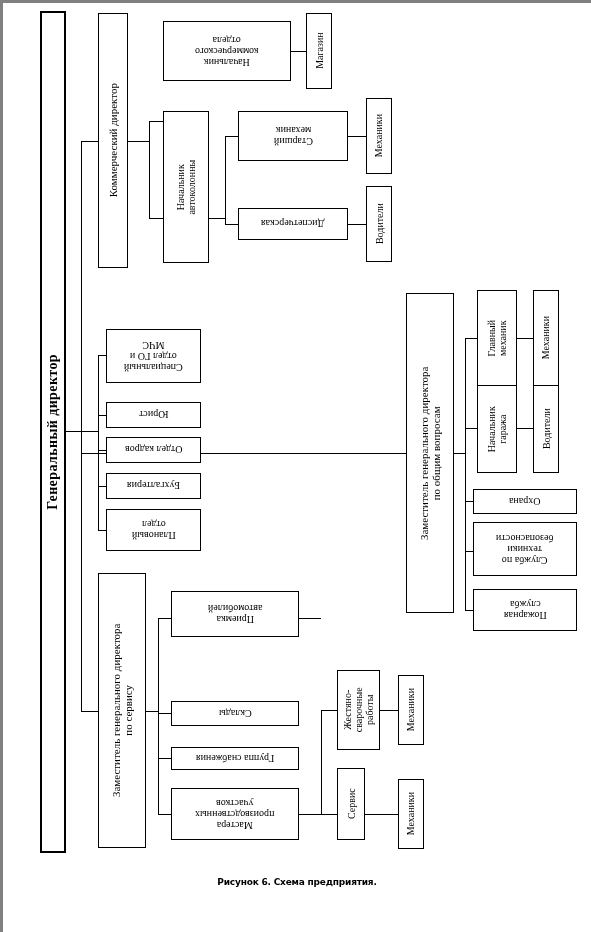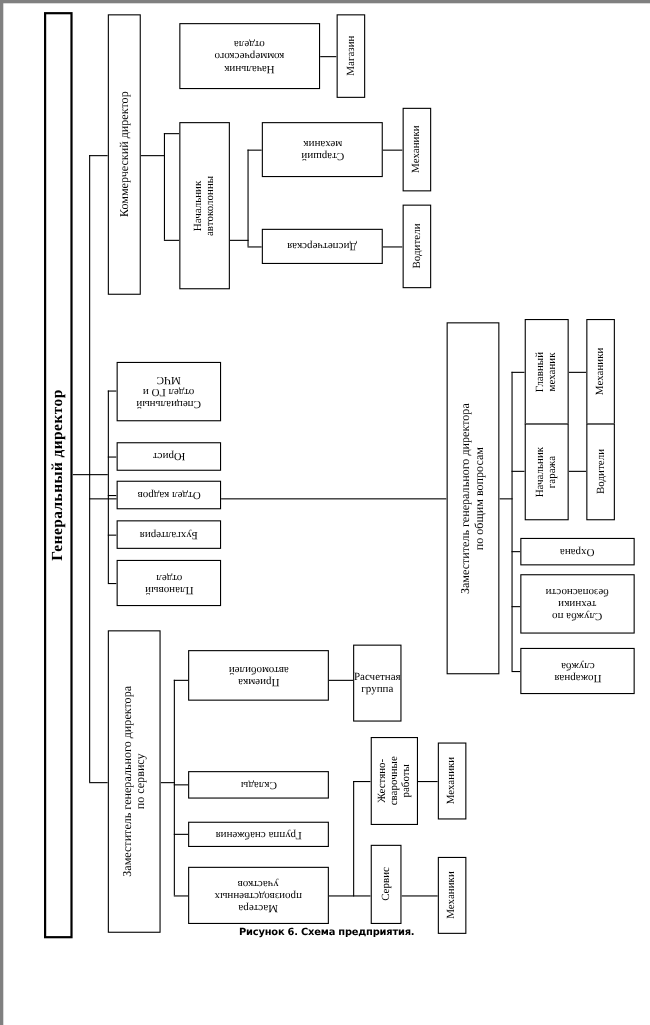--- a/index.html
+++ b/index.html
@@ -55,21 +55,21 @@
     background: #000000;
     z-index: 1;
   }
   .hline { height: 1px; }
   .vline { width: 1px; }
 
   #caption {
     position: absolute;
     left: 0;
     right: 0;
-    top: 840px;
+    top: 874px;
     text-align: center;
     font-family: "DejaVu Sans", "Liberation Sans", sans-serif;
     font-size: 9px;
     font-weight: bold;
     color: #000000;
     letter-spacing: -0.2px;
   }
 </style>
 </head>
 <body>
@@ -217,24 +217,20 @@
 
   <div class="line vline" style="left:155px; top:615px; height:196px;"></div>
   <div class="line hline" style="left:143px; top:708px; width:13px;"></div>
 
   <div class="line hline" style="left:155px; top:615px; width:13px;"></div>
   <div class="box lvl2 rot180" style="left:168px; top:588px; width:128px; height:46px;">
     <span class="txt">Приемка
 автомобилей</span>
   </div>
   <div class="line hline" style="left:296px; top:615px; width:22px;"></div>
-  <div class="box lvl2 rot0" style="left:318px; top:583px; width:44px; height:70px;">
-    <span class="txt">Расчетная
-группа</span>
-  </div>
 
   <div class="line hline" style="left:155px; top:710px; width:13px;"></div>
   <div class="box lvl2 rot180" style="left:168px; top:698px; width:128px; height:25px;">
     <span class="txt">Склады</span>
   </div>
 
   <div class="line hline" style="left:155px; top:755px; width:13px;"></div>
   <div class="box lvl2 rot180" style="left:168px; top:744px; width:128px; height:23px;">
     <span class="txt">Группа снабжения</span>
   </div>

